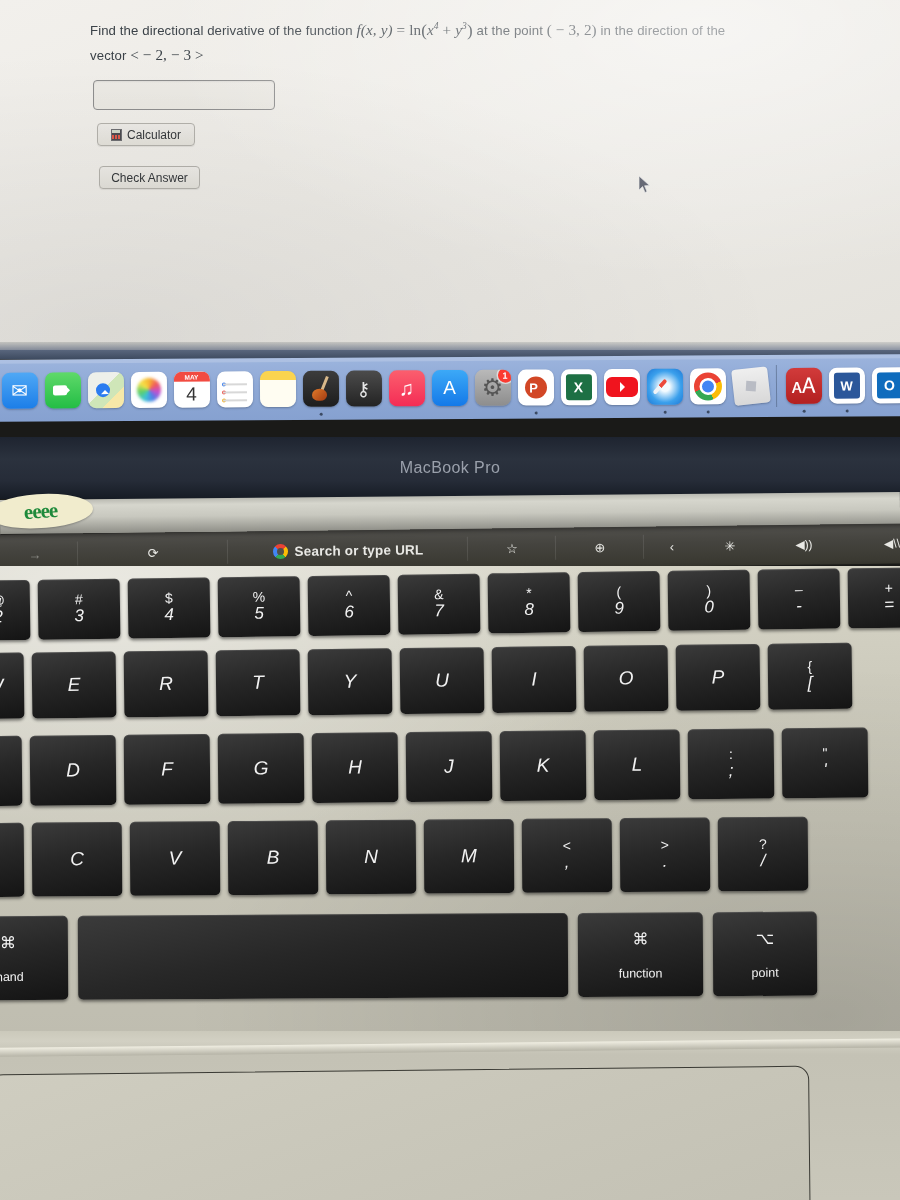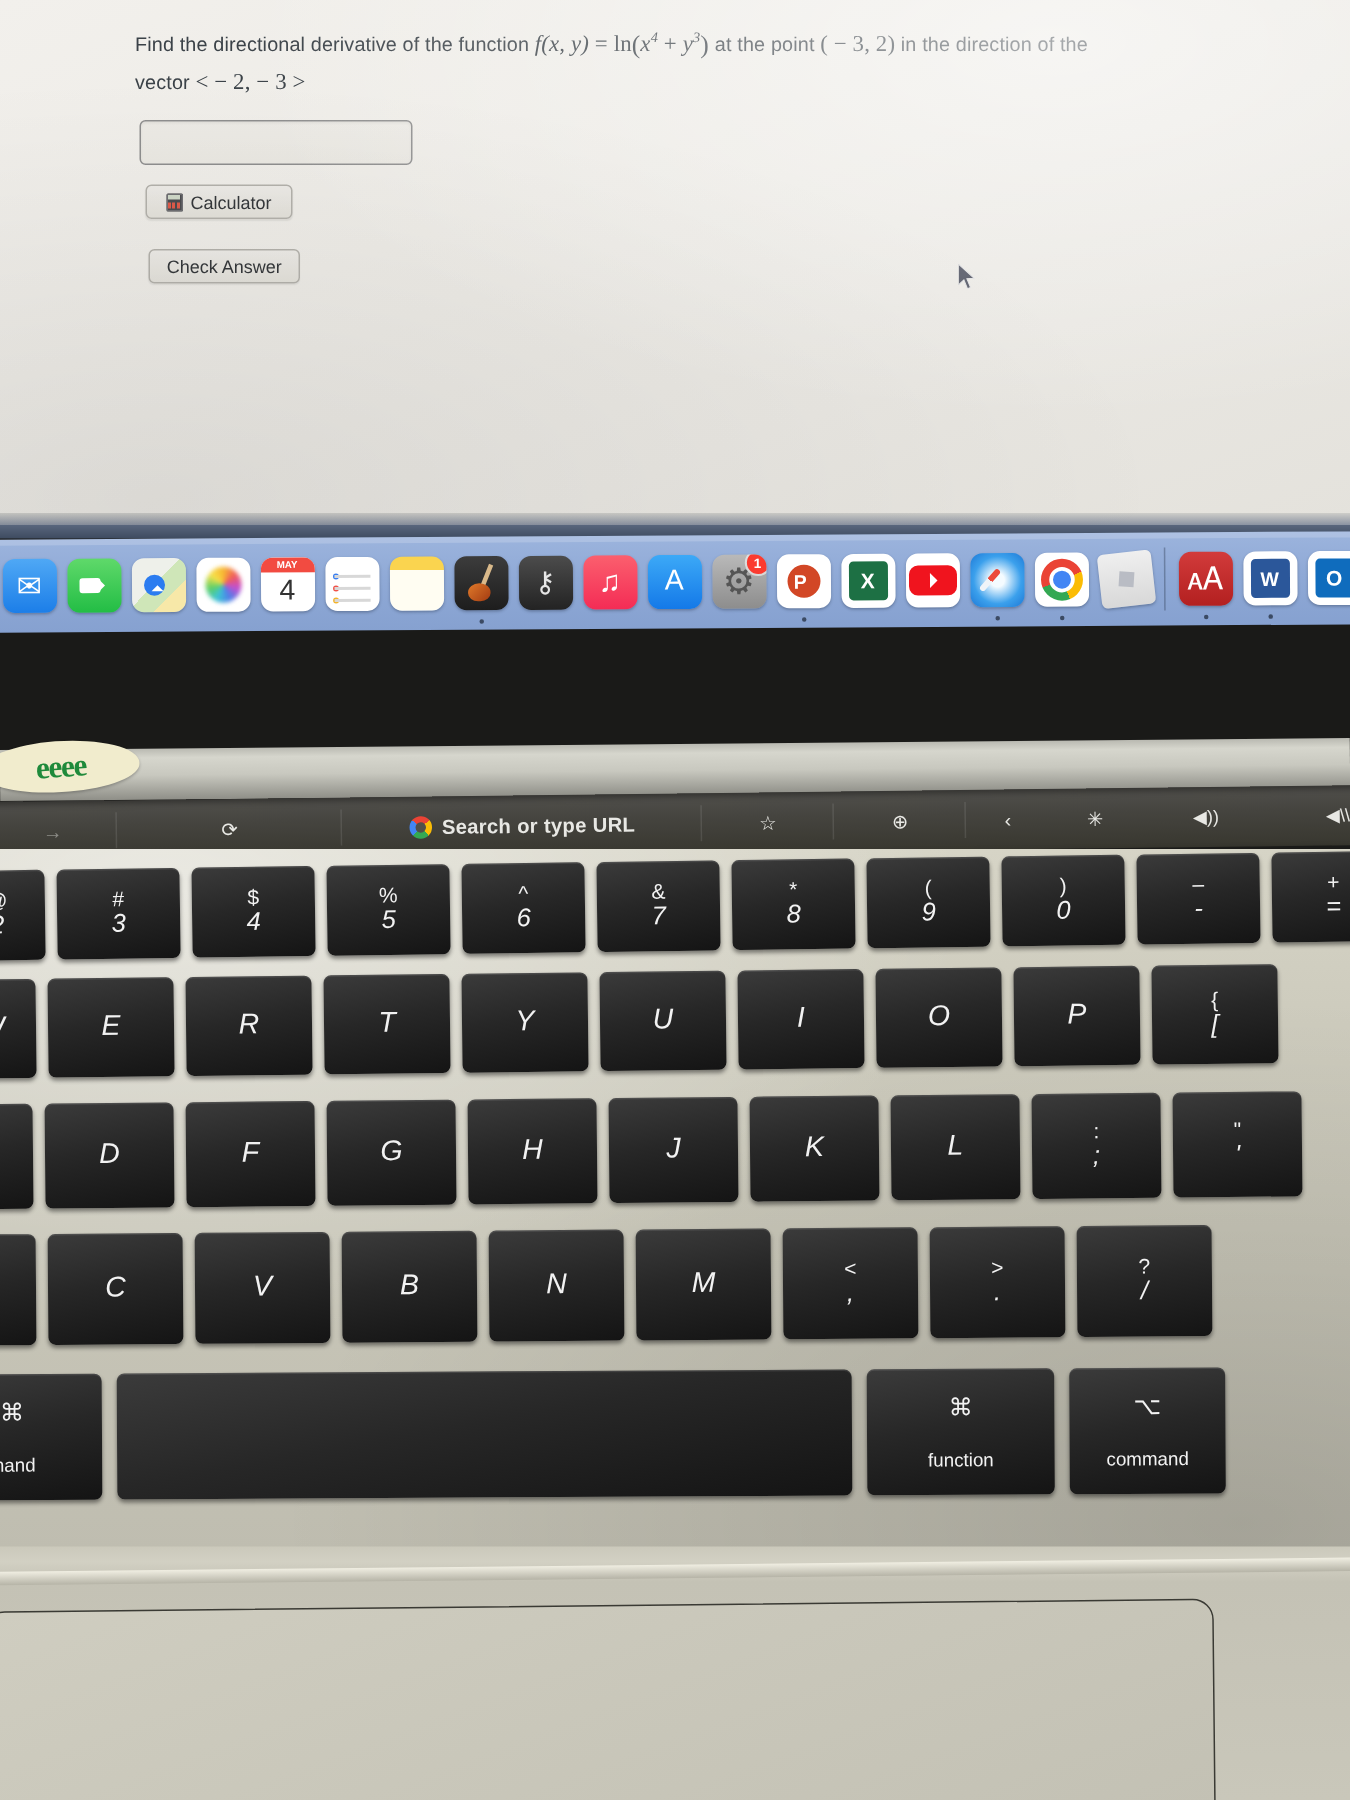--- a/index.html
+++ b/index.html
@@ -423,20 +423,23 @@
         <div class="dock-item" title="Word">
           <div class="icon ic-word"></div>
           <div class="run-dot"></div>
         </div>
         <div class="dock-item" title="Outlook">
           <div class="icon ic-outlook"></div>
         </div>
       </div>
   </div>
 
+  <div class="bezel">
+    <div class="mbp-label">MacBook Pro</div>
+  </div>
 
   <div class="hinge"></div>
   <div class="sticker">eeee</div>
 
   <div class="touchbar" id="touchbar">
       <div class="tb-cell tb-sep" style="width: 86px;">
         <span style="opacity: 0.45;">→</span>
       </div>
       <div class="tb-cell tb-sep" style="width: 150px;">
         <span>⟳</span>
@@ -612,21 +615,21 @@
           <span class="sym">⌘</span>
           <span class="lbl">mand</span>
         </div>
         <div class="key space" style="width: 490px; height: 84px;"></div>
         <div class="key mod" style="width: 125px; height: 84px;">
           <span class="sym">⌘</span>
           <span class="lbl">function</span>
         </div>
         <div class="key mod" style="width: 104px; height: 84px;">
           <span class="sym">⌥</span>
-          <span class="lbl">command</span>
+          <span class="lbl">point</span>
         </div>
       </div>
     </div>
 
   <div class="palm">
     <div class="palm-edge"></div>
     <div class="trackpad"></div>
   </div>
 
 </div>

